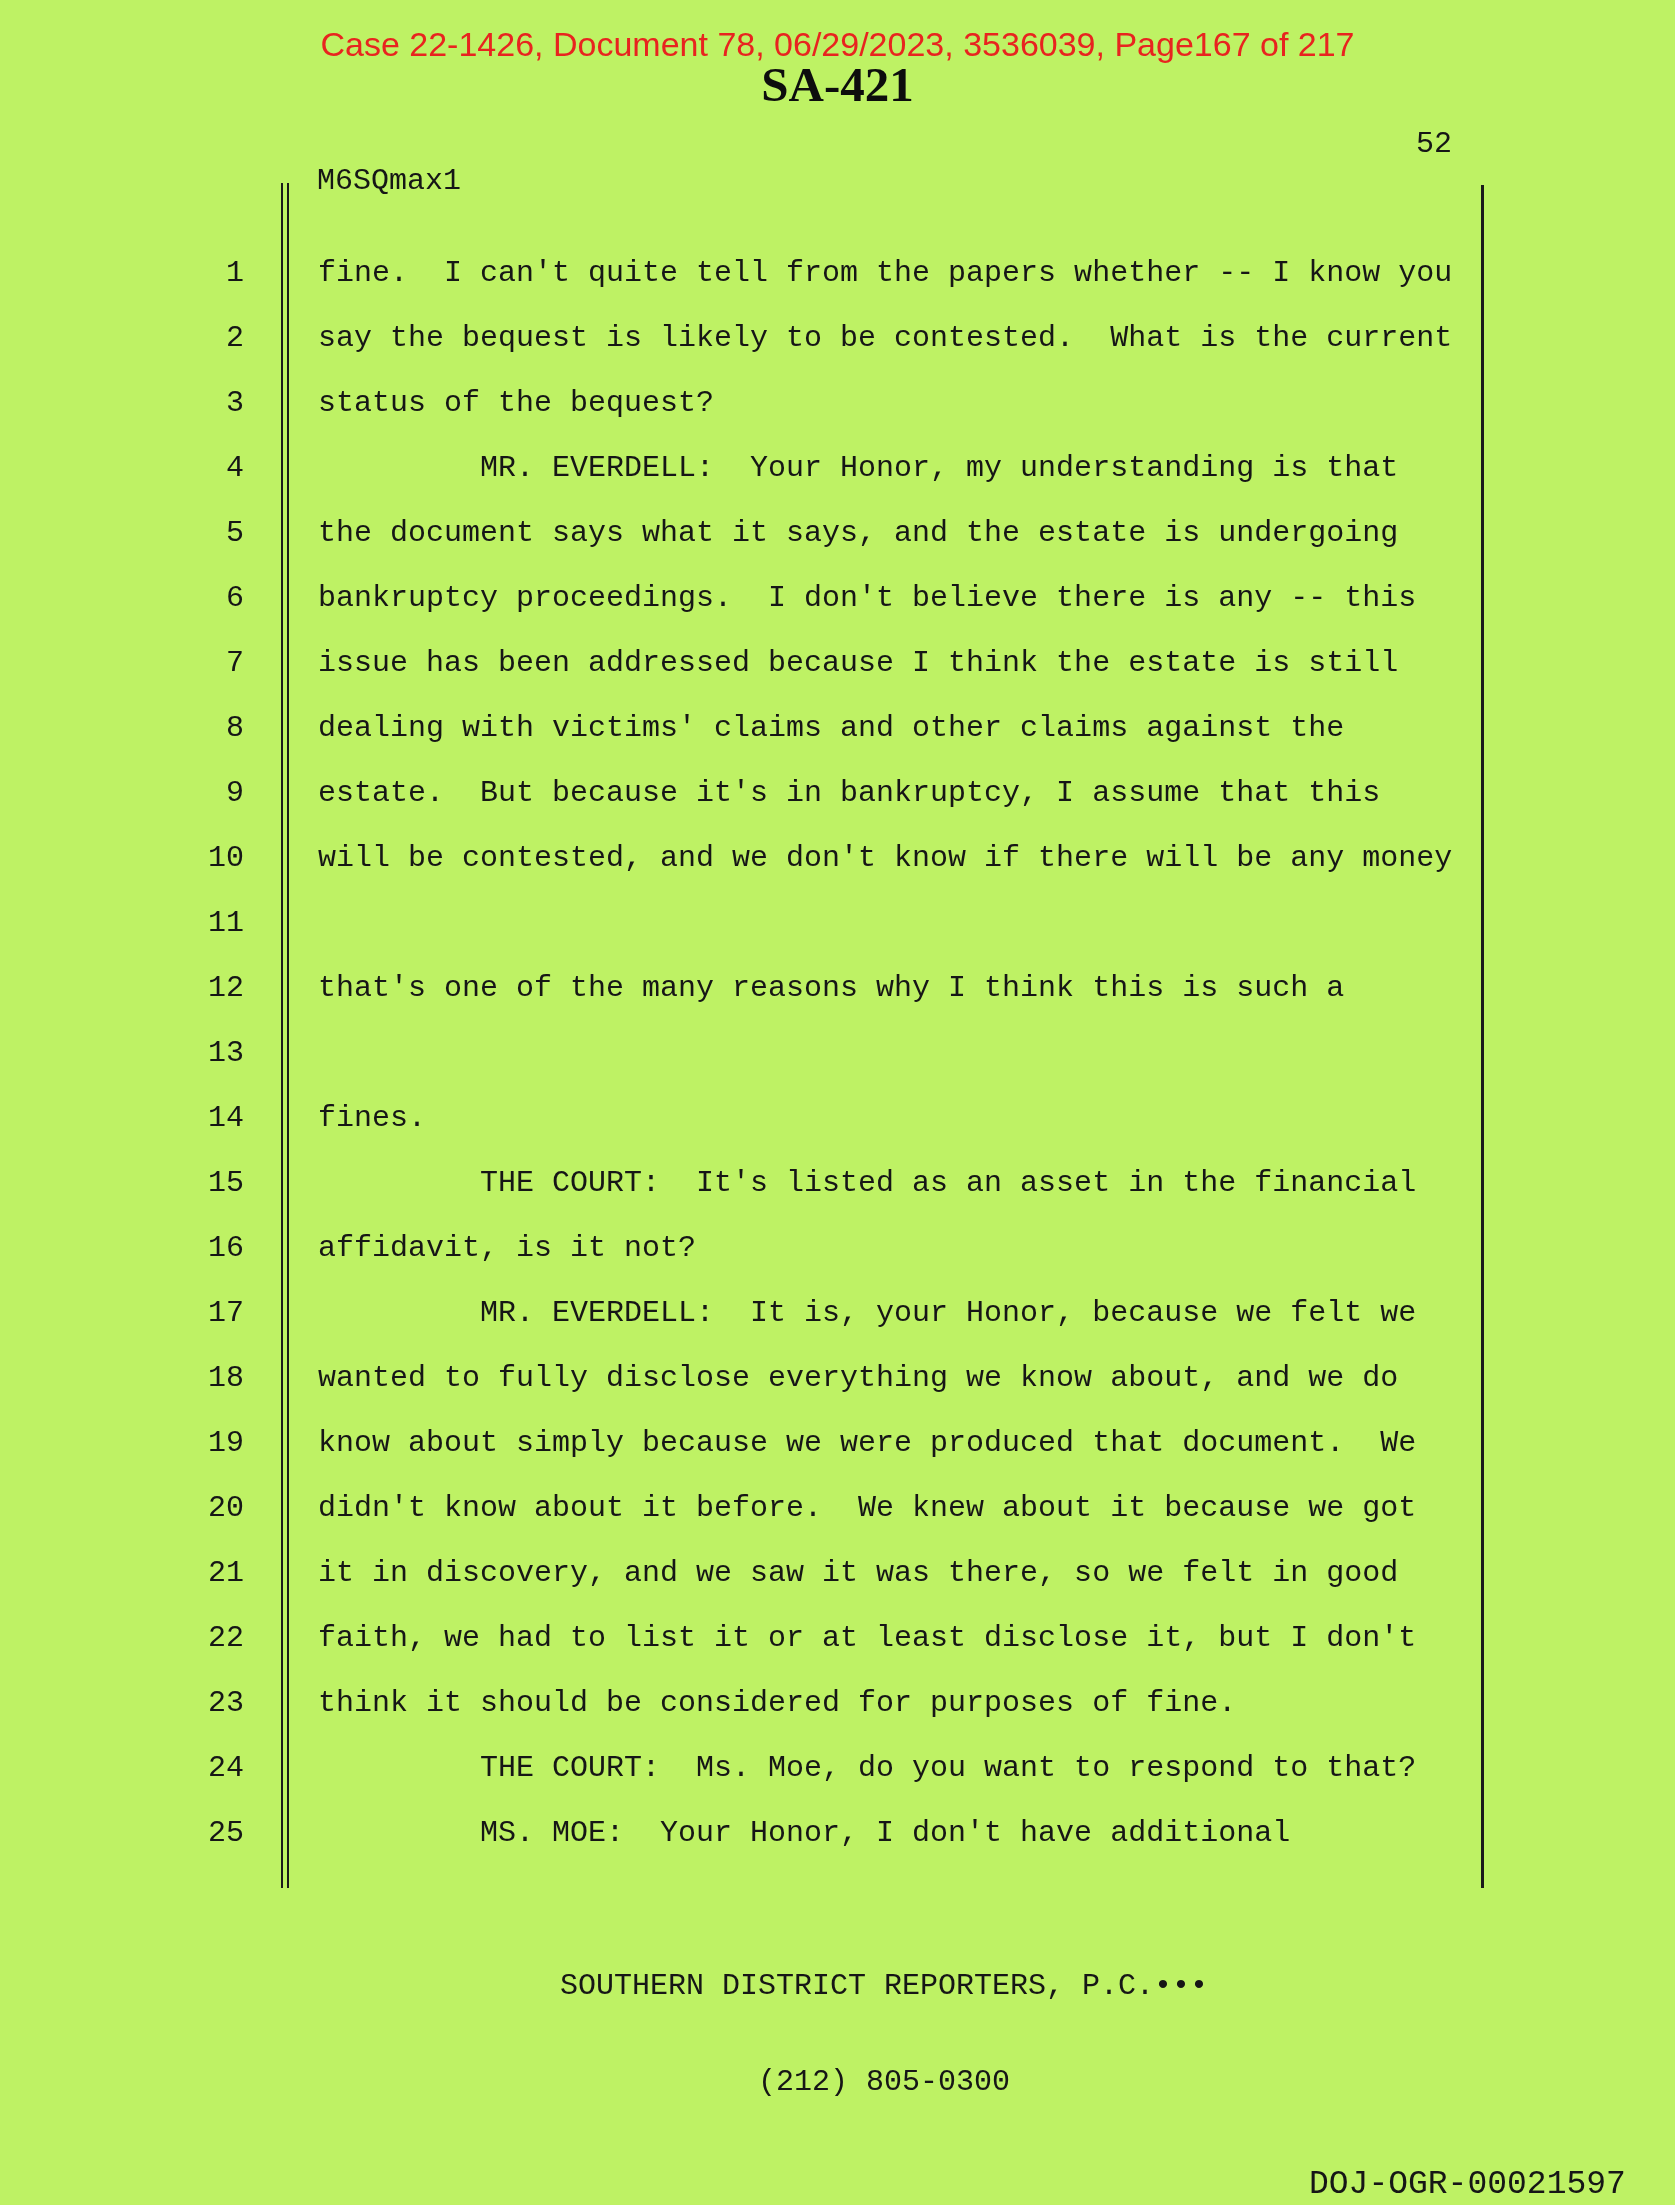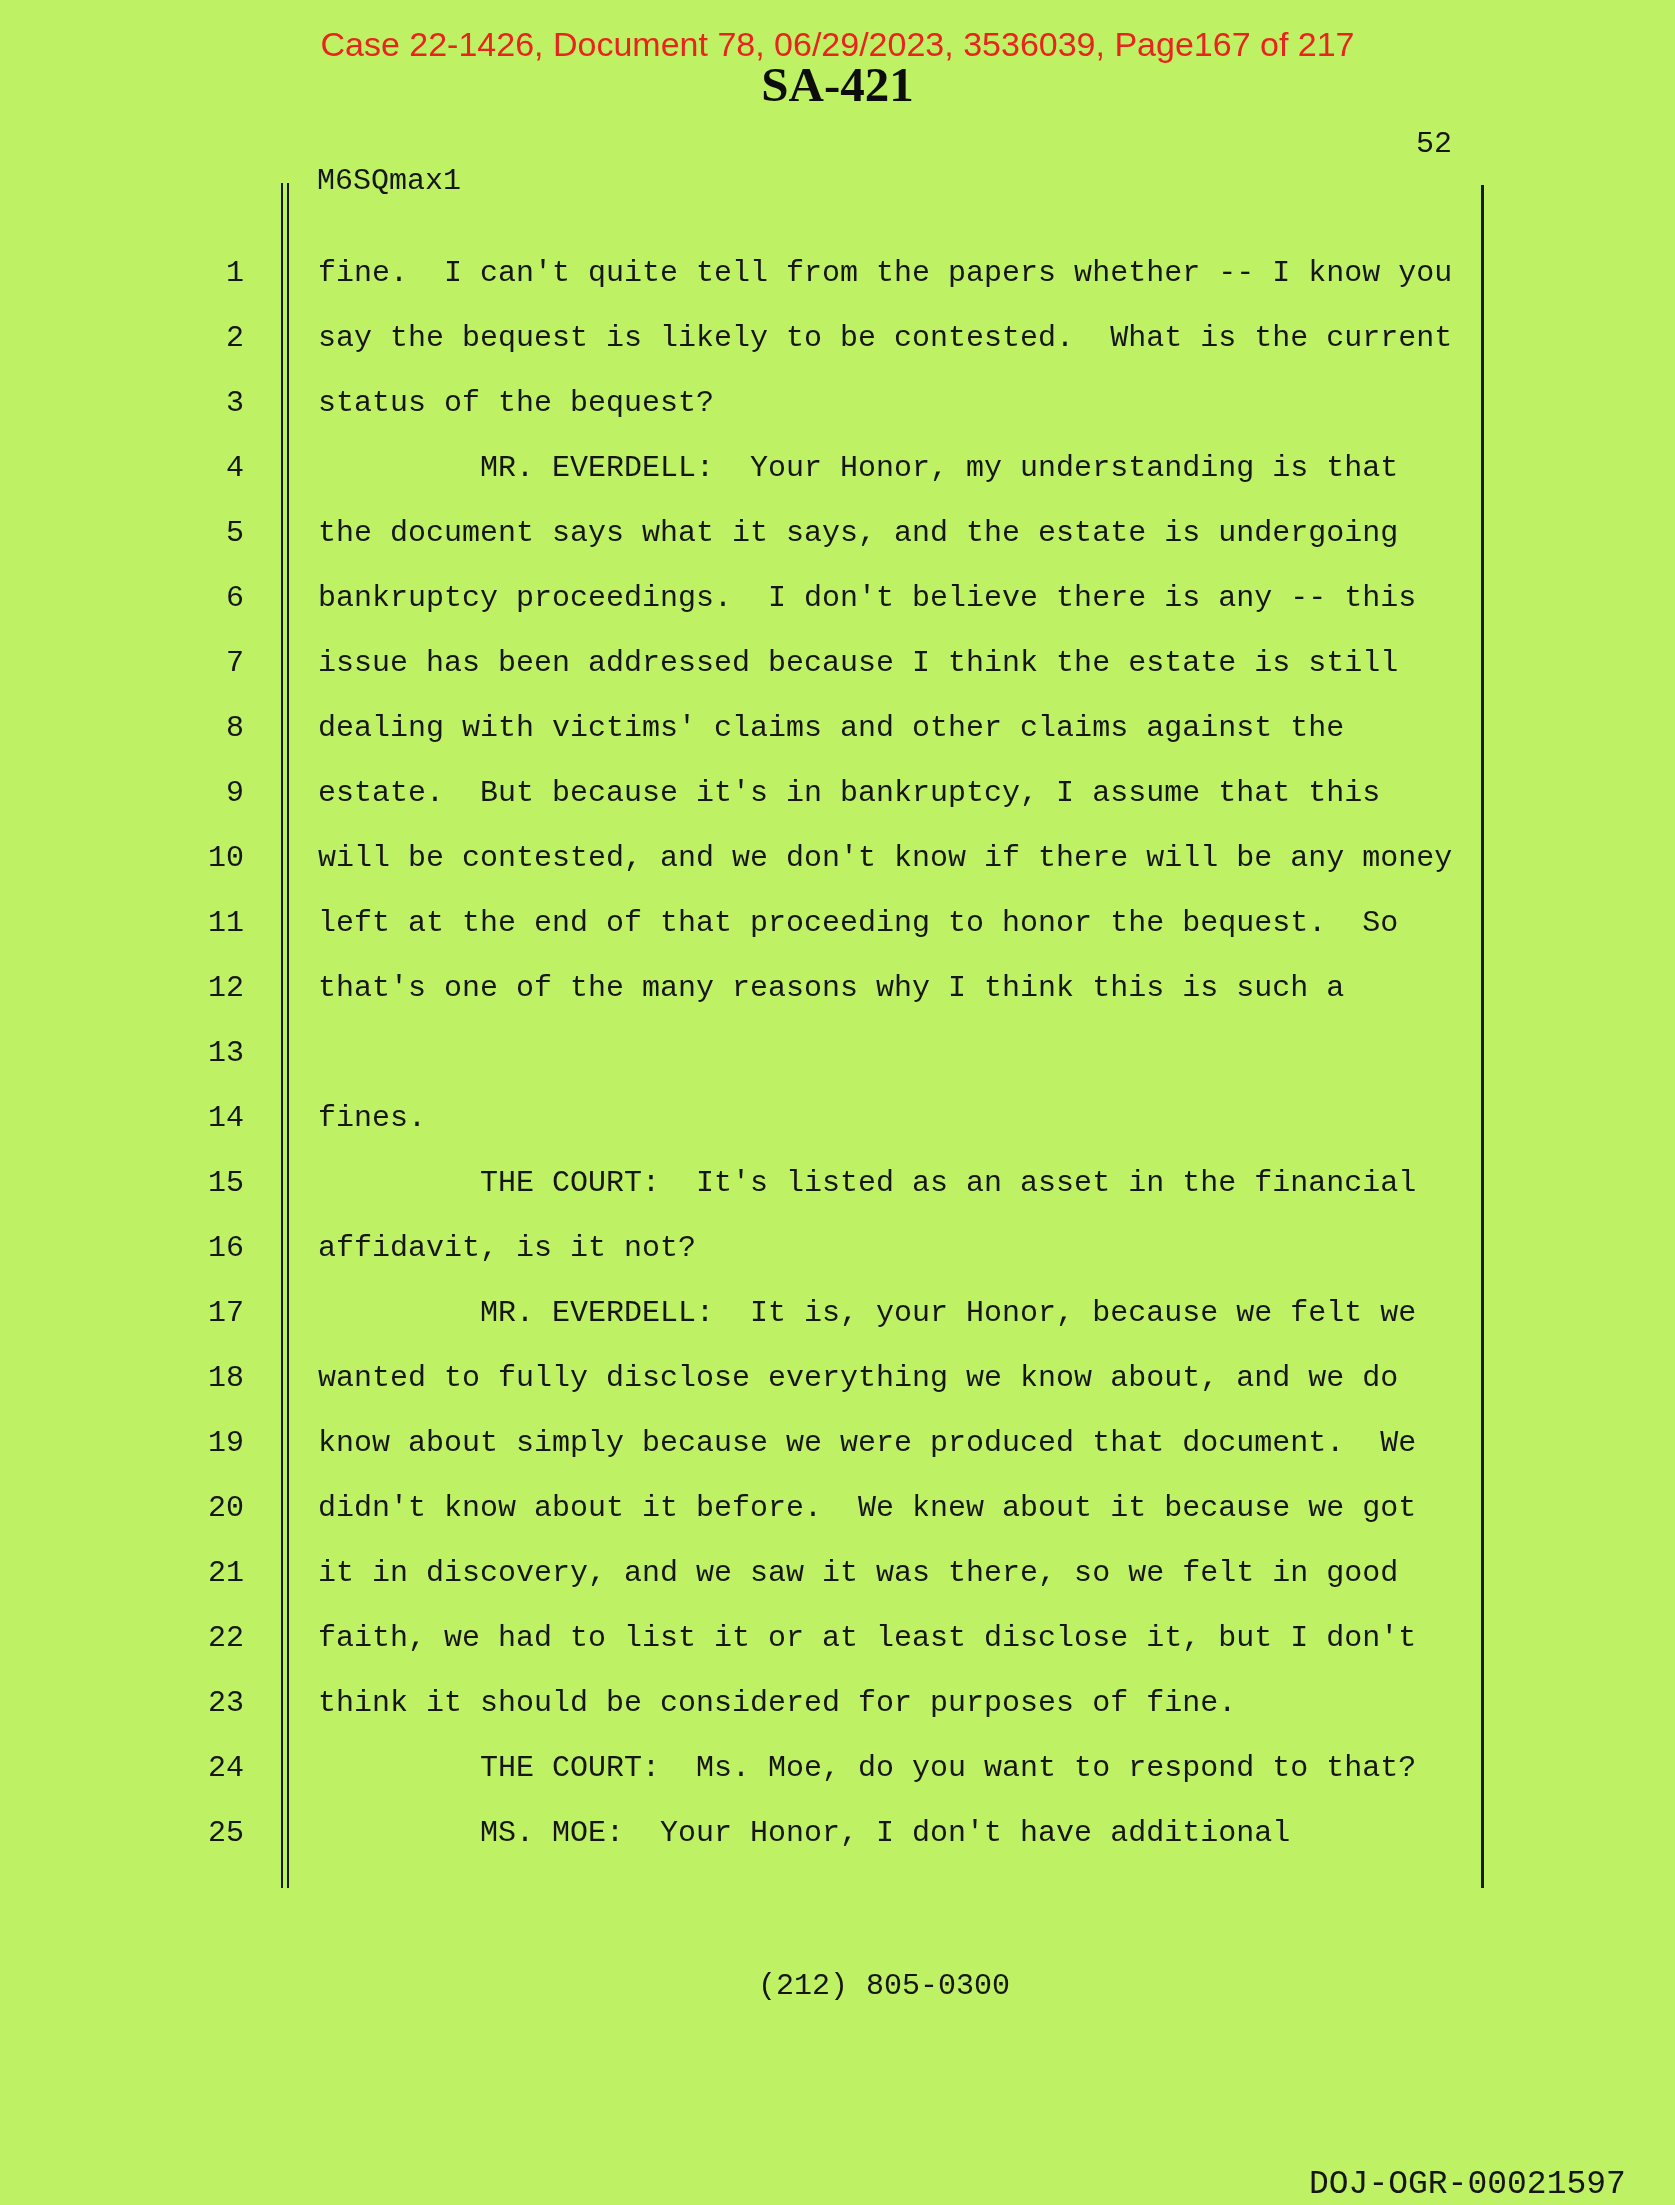--- a/index.html
+++ b/index.html
@@ -168,21 +168,20 @@
     <span class="txt">estate.  But because it's in bankruptcy, I assume that this</span>
   </div>
 
   <div class="t-line">
     <span class="num">10</span>
     <span class="txt">will be contested, and we don't know if there will be any money</span>
   </div>
 
   <div class="t-line">
     <span class="num">11</span>
-    <span class="txt">left at the end of that proceeding to honor the bequest.  So</span>
   </div>
 
   <div class="t-line">
     <span class="num">12</span>
     <span class="txt">that's one of the many reasons why I think this is such a</span>
   </div>
 
   <div class="t-line">
     <span class="num">13</span>
   </div>
@@ -242,19 +241,20 @@
     <span class="txt">         THE COURT:  Ms. Moe, do you want to respond to that?</span>
   </div>
 
   <div class="t-line">
     <span class="num">25</span>
     <span class="txt">         MS. MOE:  Your Honor, I don't have additional</span>
   </div>
 </div>
 
   <div class="footer">
+    <div>SOUTHERN DISTRICT REPORTERS, P.C.•••</div>
     <div>(212) 805-0300</div>
   </div>
 
   <div class="bates">DOJ-OGR-00021597</div>
 
 </div>
 
 
 </body></html>

